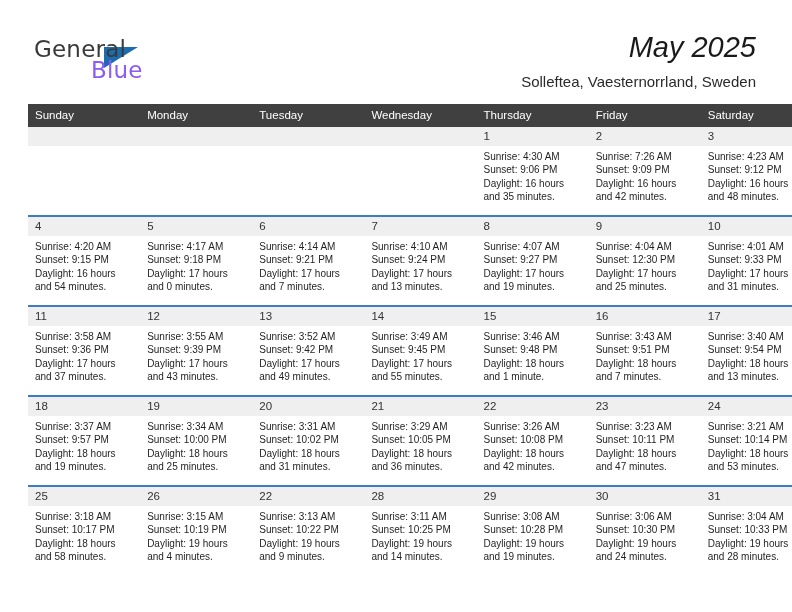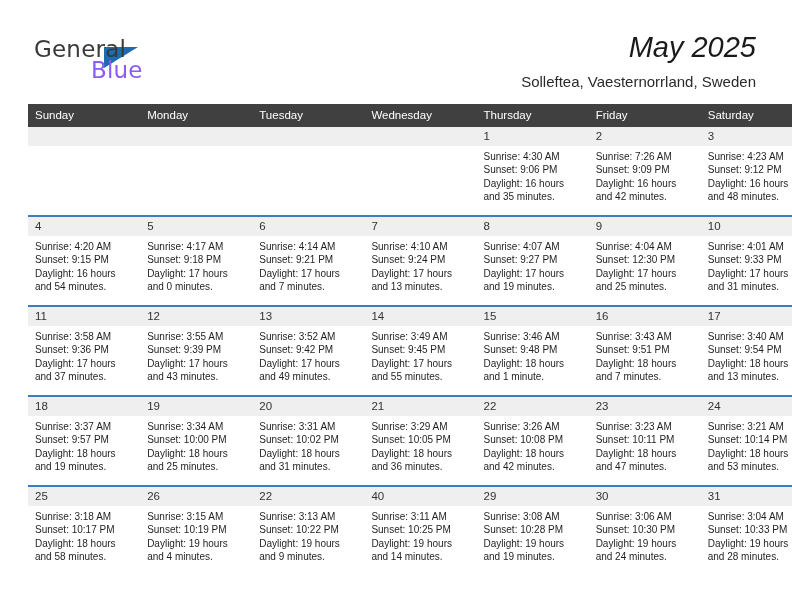--- a/index.html
+++ b/index.html
@@ -505,21 +505,21 @@
               <div class="info">
                 <div>Sunrise: 3:13 AM</div>
                 <div>Sunset: 10:22 PM</div>
                 <div>Daylight: 19 hours</div>
                 <div>and 9 minutes.</div>
               </div>
             </div>
           </td>
           <td>
             <div class="daycell">
-              <div class="daynum-band">40</div>
+              <div class="daynum-band">28</div>
               <div class="info">
                 <div>Sunrise: 3:11 AM</div>
                 <div>Sunset: 10:25 PM</div>
                 <div>Daylight: 19 hours</div>
                 <div>and 14 minutes.</div>
               </div>
             </div>
           </td>
           <td>
             <div class="daycell">

